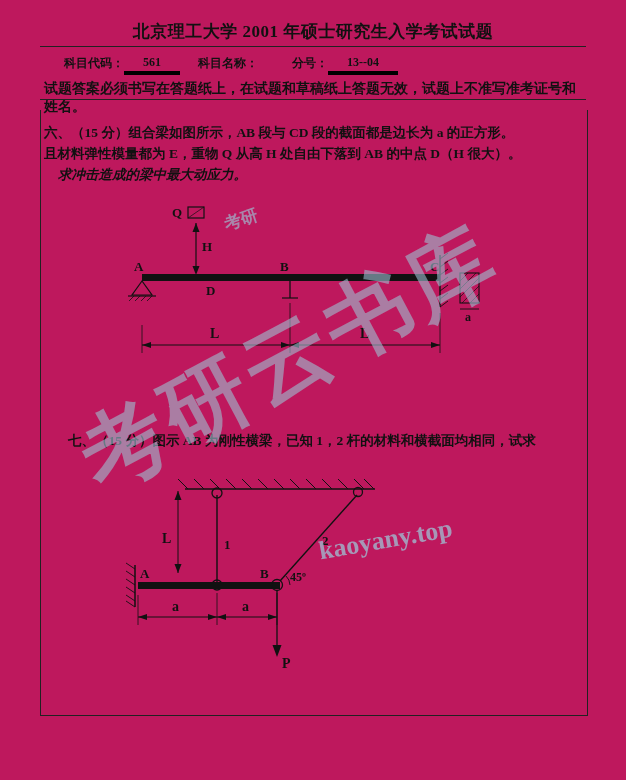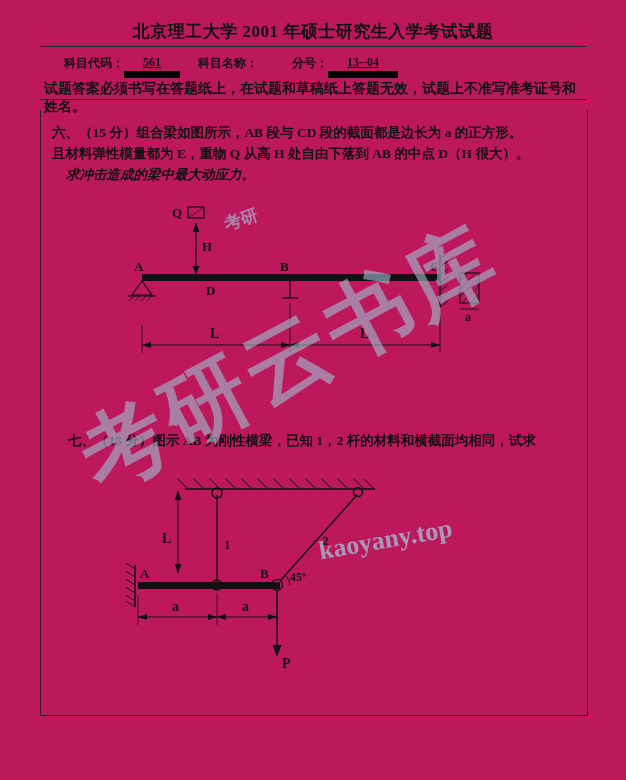--- a/index.html
+++ b/index.html
@@ -52,24 +52,23 @@
     font-weight: bold;
     color: #111;
     display: flex;
     align-items: flex-start;
     white-space: nowrap;
     margin-left: 20px;
   }
   .meta-value {
     display: inline-block;
     text-align: center;
-    border-bottom: 7px solid #000000;
+    border-bottom: 4px solid #000000;
     padding: 0 4px 1px 4px;
     font-weight: bold;
-    text-decoration: underline;
   }
   .v-code { min-width: 48px; }
   .v-name { min-width: 120px; }
   .v-num  { min-width: 62px; }
   .sp { display: inline-block; width: 18px; }
   .sp-lg { display: inline-block; width: 34px; }
 
   .notice {
     position: absolute;
     top: 80px;
@@ -102,21 +101,21 @@
   }
 
   
   .q-text {
     position: absolute;
     font-size: 13.5px;
     line-height: 21px;
     color: #111;
     font-weight: bold;
   }
-  #q6-text { top: 122px; left: 52px; width: 516px; }
+  #q6-text { top: 122px; left: 44px; width: 516px; }
   #q7-text { top: 430px; left: 68px; width: 516px; }
 
   .q-line { display: block; }
   .indent { padding-left: 14px; font-style: italic; }
 
   
   .figure {
     position: absolute;
   }
   #fig6 { top: 195px; left: 120px; }

